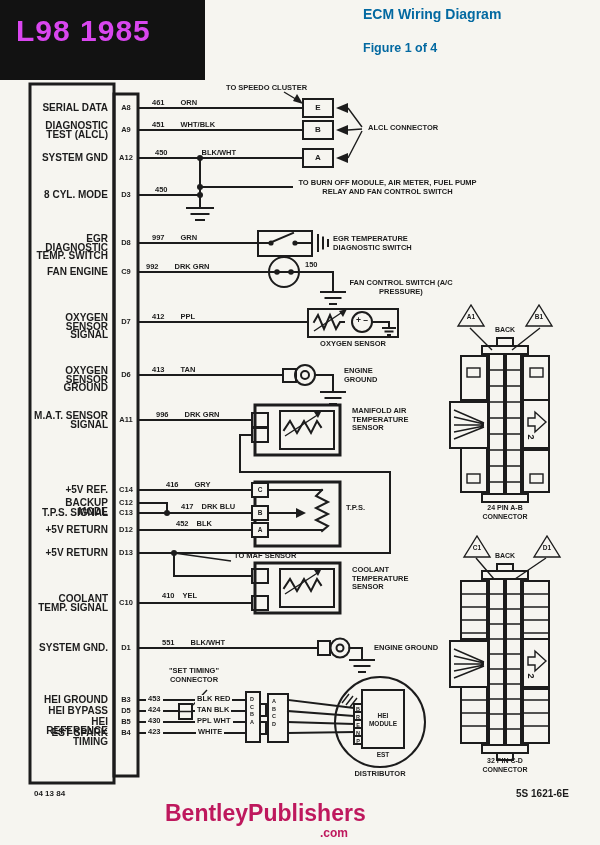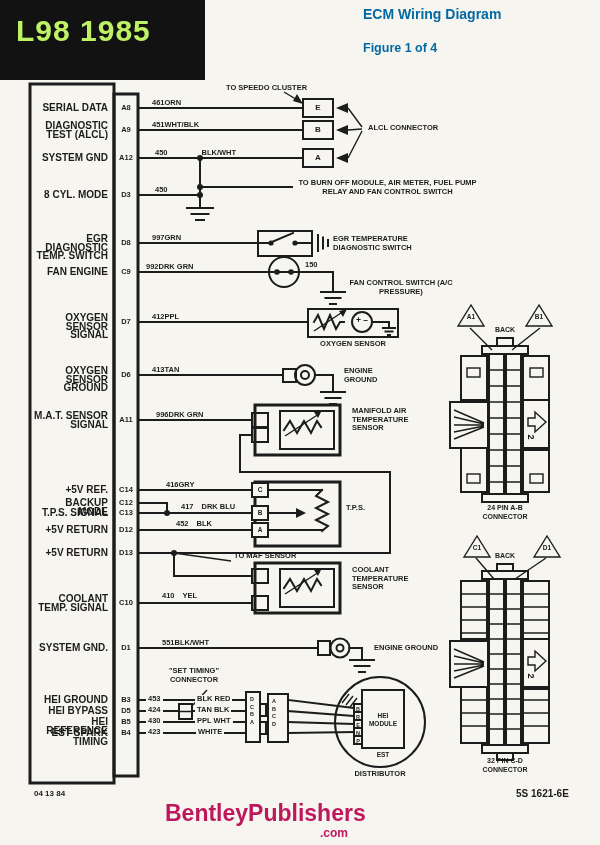--- a/index.html
+++ b/index.html
@@ -4,23 +4,23 @@
 <style>
   html,body{margin:0;padding:0;}
   body{width:600px;height:845px;background:#f6f5f0;position:relative;
        font-family:"Liberation Sans",sans-serif;color:#1c1c1c;overflow:hidden;}
   .t{position:absolute;font-weight:bold;font-size:7.5px;line-height:8.5px;}
   .c{text-align:center;}
   .m{background:#f6f5f0;padding:0 2px;}
   .flab{position:absolute;left:34px;width:74px;text-align:right;font-weight:bold;font-size:10px;line-height:8.5px;}
   .plab{position:absolute;left:114px;width:24px;text-align:center;font-weight:bold;font-size:7.5px;line-height:8.5px;}
   .wlab{position:absolute;font-weight:bold;font-size:7.5px;line-height:8.5px;white-space:nowrap;}
-  .wlab .col{margin-left:0;}
+  .wlab .col{margin-left:16px;}
   .badge{position:absolute;left:0;top:0;width:205px;height:80px;background:#121212;}
-  .badge span{position:absolute;left:16px;top:14px;color:#bef264;font-weight:bold;font-size:30px;letter-spacing:1px;}
+  .badge span{position:absolute;left:16px;top:14px;color:#d946ef;font-weight:bold;font-size:30px;letter-spacing:1px;}
   .hdr{position:absolute;font-weight:bold;color:#0369a1;}
   .vt{writing-mode:vertical-rl;text-orientation:upright;letter-spacing:1.5px;font-weight:bold;position:absolute;}
   .rot2{position:absolute;font-weight:bold;font-size:9px;transform:rotate(90deg);}
   .brand{position:absolute;font-weight:bold;color:#be185d;}
   svg{position:absolute;left:0;top:0;}
   svg .w{stroke:#1c1c1c;stroke-width:2;fill:none;stroke-linecap:square;}
   svg .w3{stroke:#1c1c1c;stroke-width:3;fill:none;}
   svg .thin{stroke:#1c1c1c;stroke-width:1.4;fill:none;}
   svg .dot{fill:#1c1c1c;stroke:none;}
   svg .fillb{fill:#1c1c1c;stroke:none;}

